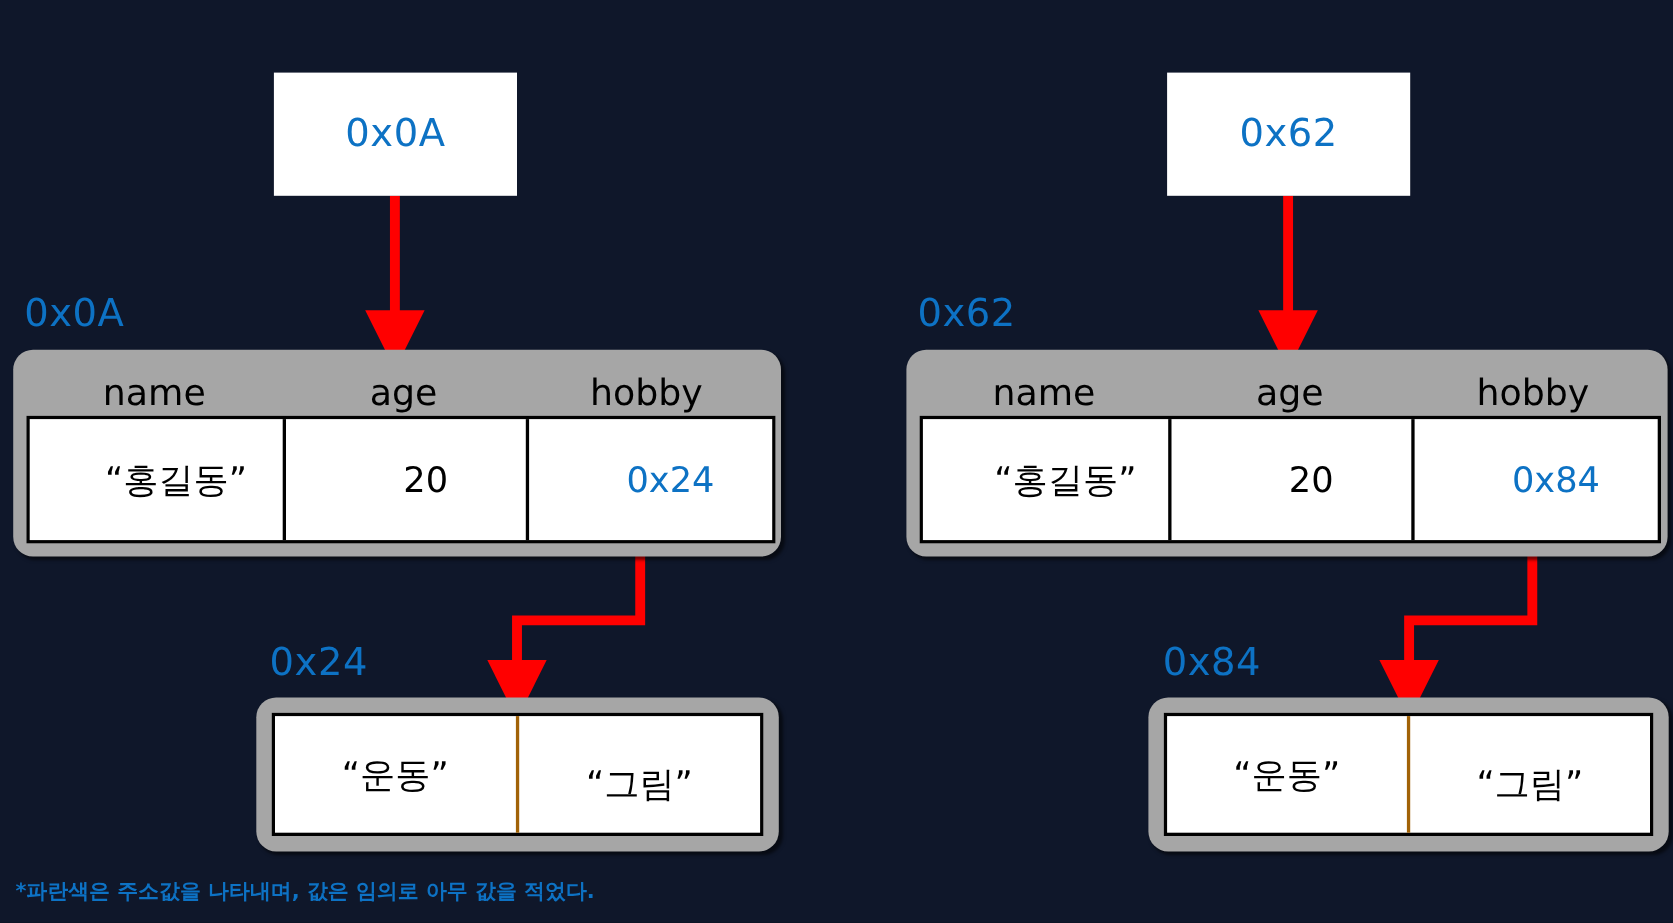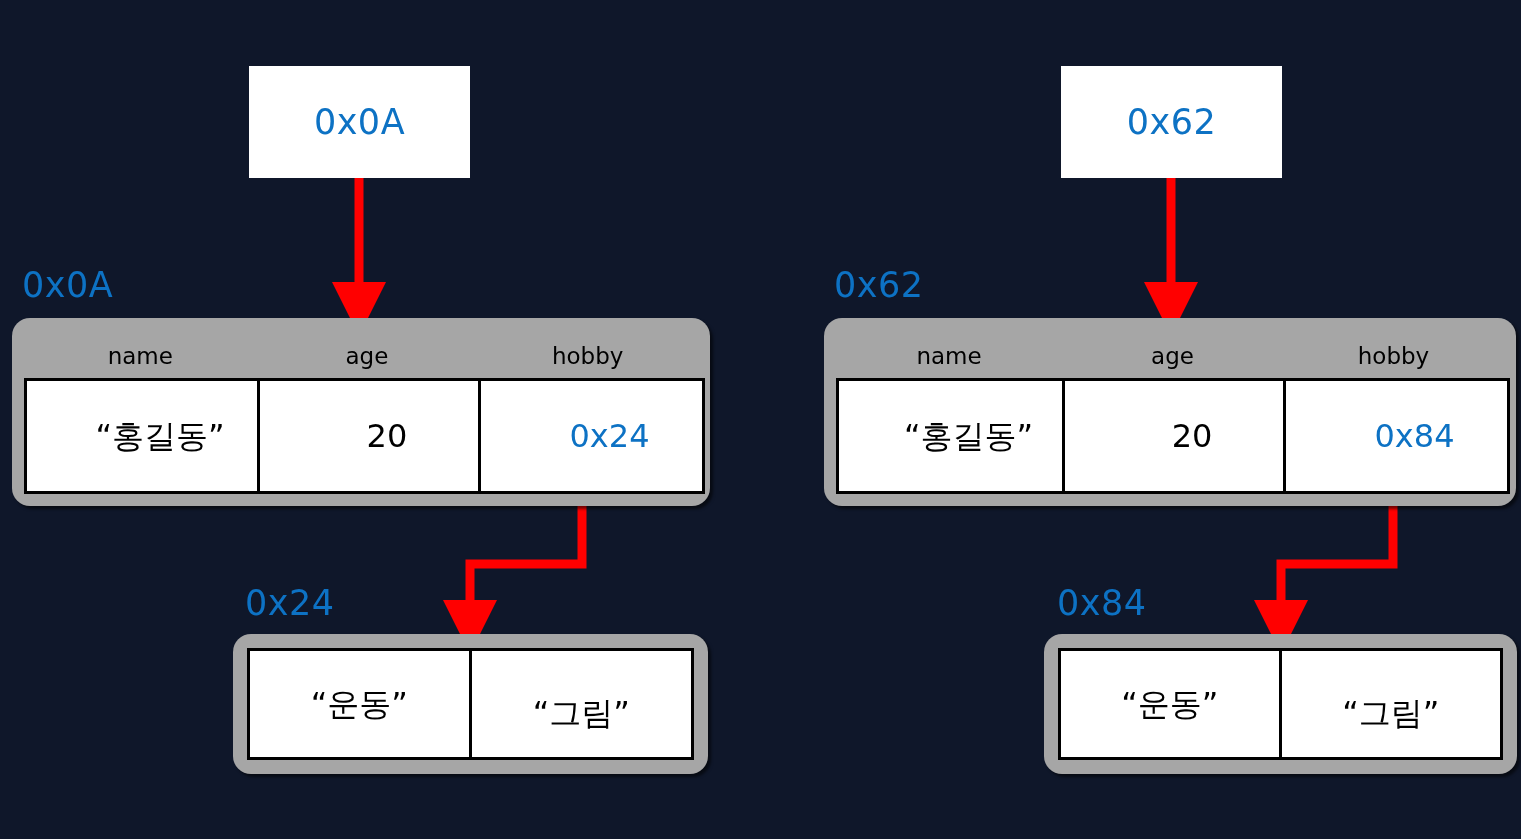--- a/index.html
+++ b/index.html
@@ -54,21 +54,21 @@
     position: absolute;
     left: 0;
     right: 0;
     display: flex;
     box-sizing: border-box;
   }
   .struct-header .hcell {
     display: flex;
     align-items: center;
     justify-content: center;
-    font-size: 23px;
+    font-size: 33px;
     color: #000000;
     line-height: 1;
     box-sizing: border-box;
     text-align: right;
   }
   .struct-table {
     position: absolute;
     display: flex;
     background: #ffffff;
     border: 3px solid #000000;
@@ -108,21 +108,21 @@
     box-sizing: border-box;
   }
   .array-table .cell {
     display: flex;
     align-items: center;
     justify-content: center;
     font-size: 32px;
     color: #000000;
     line-height: 1;
     box-sizing: border-box;
-    border-right: 3px solid #000000;
+    border-right: 3px solid #a16207;
   }
   .array-table .cell:last-child {
     border-right: none;
     margin-top: 17px;
   }
 
   
   .arrow-svg {
     position: absolute;
     left: 0;
@@ -225,14 +225,15 @@
 
   <div class="addr-label" style="left:1057px; top:586px;">0x84</div>
 
   <div class="array-shell" style="left:1044px; top:634px; width:473px; height:140px;">
     <div class="array-table" style="left:14px; top:14px; width:445px; height:112px;">
       <div class="cell" style="width:222px;">“운동”</div>
       <div class="cell" style="width:220px;">“그림”</div>
     </div>
   </div>
 
+  <div class="footnote" style="left:14px; top:801px;">*파란색은 주소값을 나타내며, 값은 임의로 아무 값을 적었다.</div>
 
 </div>
 
 </body></html>

